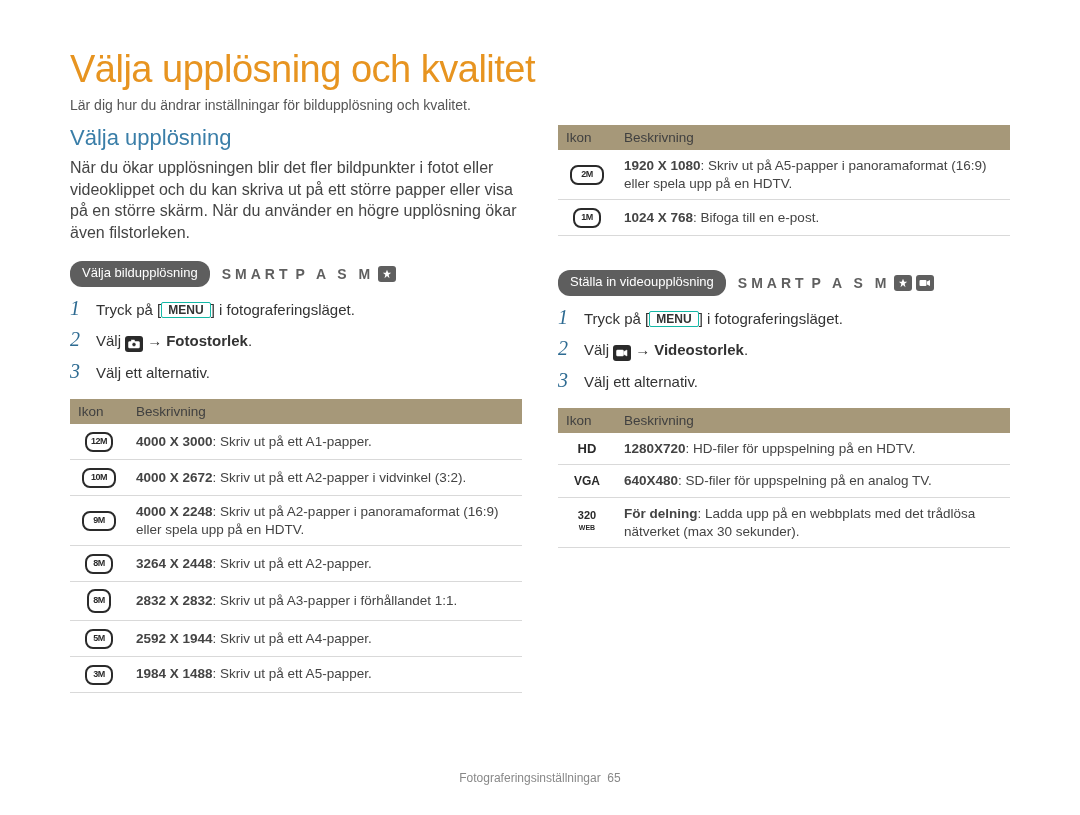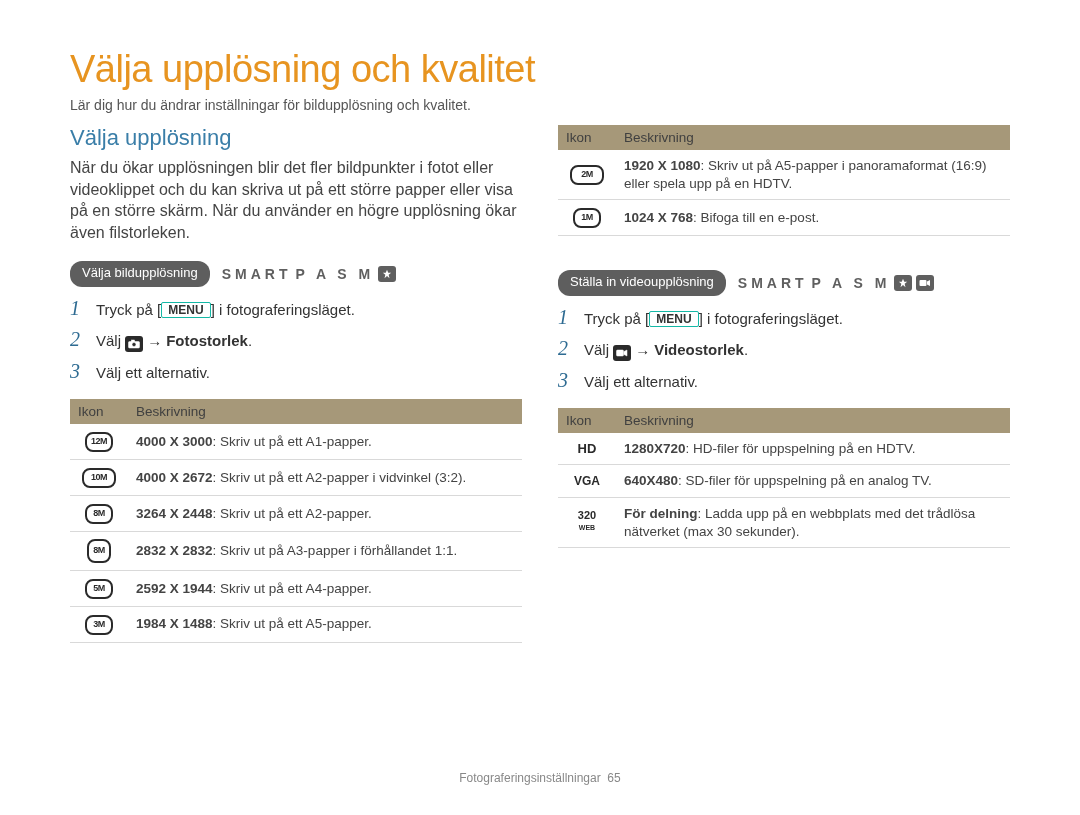--- a/index.html
+++ b/index.html
@@ -246,20 +246,24 @@
         <tbody>
           <tr>
             <td><span class="res-icon">12M</span></td>
             <td><span class="bold">4000 X 3000</span><span>: Skriv ut på ett A1-papper.</span></td>
           </tr>
           <tr>
             <td><span class="res-icon wide">10M</span></td>
             <td><span class="bold">4000 X 2672</span><span>: Skriv ut på ett A2-papper i vidvinkel (3:2).</span></td>
           </tr>
           <tr>
+            <td><span class="res-icon wide">9M</span></td>
+            <td><span class="bold">4000 X 2248</span><span>: Skriv ut på A2-papper i panoramaformat (16:9) eller spela upp på en HDTV.</span></td>
+          </tr>
+          <tr>
             <td><span class="res-icon">8M</span></td>
             <td><span class="bold">3264 X 2448</span><span>: Skriv ut på ett A2-papper.</span></td>
           </tr>
           <tr>
             <td><span class="res-icon tall">8M</span></td>
             <td><span class="bold">2832 X 2832</span><span>: Skriv ut på A3-papper i förhållandet 1:1.</span></td>
           </tr>
           <tr>
             <td><span class="res-icon">5M</span></td>
             <td><span class="bold">2592 X 1944</span><span>: Skriv ut på ett A4-papper.</span></td>

